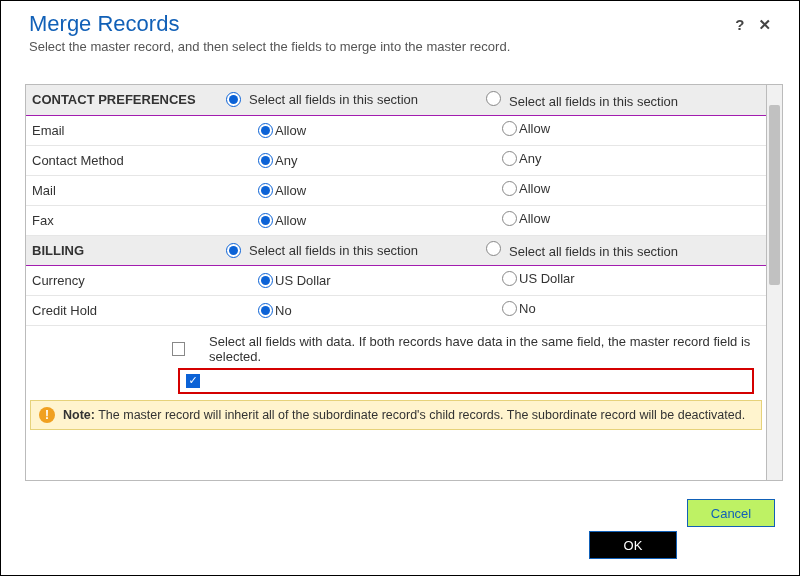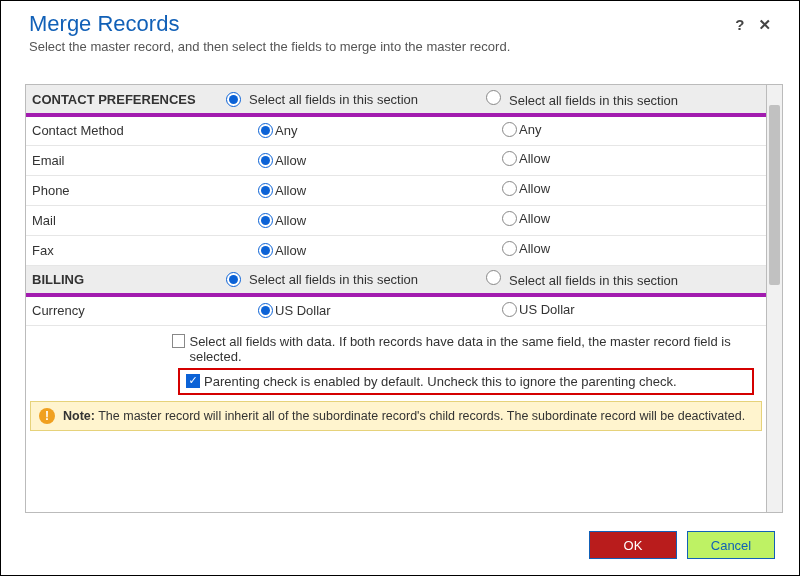--- a/index.html
+++ b/index.html
@@ -69,21 +69,21 @@
   }
   .scrollbar-thumb {
     position: absolute;
     left: 2px; right: 2px;
     top: 20px; height: 180px;
     background: #c1c1c1;
     border-radius: 2px;
   }
   table { width: 100%; border-collapse: collapse; }
   td { padding: 0; vertical-align: middle; height: 30px; }
-  .section-row td { background: #ededed; border-bottom:4px solid #a21caf;}
+  .section-row td { background: #ededed; border-bottom:1px solid #a21caf;}
   .section-label { font-weight: bold; padding-left: 6px; }
   .data-row td { border-bottom: 1px solid #e6e6e6; }
   .col-label { width: 200px; padding-left: 6px; }
   .col-a { width: 260px; }
   .col-b { }
   .radio {
     display: inline-flex;
     align-items: center;
     gap: 2px;
   }
@@ -111,21 +111,21 @@
     border: 1px solid #888;
     display: inline-flex;
     align-items: center;
     justify-content: center;
     background:#fff;
     font-size:11px;
     color:#fff;
   }
   .checkbox.checked { background:#0b62d6; border-color:#0b62d6;}
   .check-row {
-    display:flex; gap:4px;
+    display:flex; align-items:center; gap:24px;
     padding: 4px 6px;
   }
   .highlight-box {
     border:2px solid #d40000;
     margin: 0 12px;
   }
   .note-bar {
     background:#FFF4CE;
     border:1px solid #e6d27a;
     display:flex; align-items:center; gap:8px;
@@ -140,21 +140,21 @@
   }
   .footer {
     padding: 10px 24px 16px 24px;
     display:flex; justify-content:flex-end; gap:10px;
   }
   .btn {
     min-width:88px; height:28px;
     display:flex;align-items:center;justify-content:center;
     font-size:13px; cursor:pointer;
   }
-  .btn-primary { background:#b91c1c; color:#fff; border:1px solid #1160B7;}
+  .btn-primary { background:#000000; color:#fff; border:1px solid #1160B7;margin-top:32px;}
   .btn-secondary { background:#bef264; color:#1160B7; border:1px solid #1160B7;}
   .check-block { padding: 4px 0 0 140px; }
 </style>
 </head>
 <body>
 
 <div class="dialog">
 
   <div class="header">
     <div class="header-left">
@@ -178,56 +178,43 @@
                     <span class="radio-dot"></span>
                   </span>
     <span class="radio-label"></span>
   </span><span class="section-select-text">Select all fields in this section</span></td>
     <td class="col-b"><span class="radio">
     <span class="radio-circle "></span>
     <span class="radio-label"></span>
   </span><span class="section-select-text">Select all fields in this section</span></td>
   </tr>
             <tr class="data-row">
+      <td class="col-label">Email</td>
+      <td class="col-a" style="padding-left:32px"><span class="radio">
+    <span class="radio-circle selected">
+                    <span class="radio-dot"></span>
+                  </span>
+    <span class="radio-label">Allow</span>
+  </span></td>
+      <td class="col-b" style="padding-left:16px"><span class="radio">
+    <span class="radio-circle "></span>
+    <span class="radio-label">Allow</span>
+  </span></td>
+    </tr>
+            <tr class="data-row">
       <td class="col-label">Contact Method</td>
       <td class="col-a" style="padding-left:32px"><span class="radio">
     <span class="radio-circle selected">
                     <span class="radio-dot"></span>
                   </span>
     <span class="radio-label">Any</span>
   </span></td>
       <td class="col-b" style="padding-left:16px"><span class="radio">
     <span class="radio-circle "></span>
     <span class="radio-label">Any</span>
-  </span></td>
-    </tr>
-            <tr class="data-row">
-      <td class="col-label">Email</td>
-      <td class="col-a" style="padding-left:32px"><span class="radio">
-    <span class="radio-circle selected">
-                    <span class="radio-dot"></span>
-                  </span>
-    <span class="radio-label">Allow</span>
-  </span></td>
-      <td class="col-b" style="padding-left:16px"><span class="radio">
-    <span class="radio-circle "></span>
-    <span class="radio-label">Allow</span>
-  </span></td>
-    </tr>
-            <tr class="data-row">
-      <td class="col-label">Phone</td>
-      <td class="col-a" style="padding-left:32px"><span class="radio">
-    <span class="radio-circle selected">
-                    <span class="radio-dot"></span>
-                  </span>
-    <span class="radio-label">Allow</span>
-  </span></td>
-      <td class="col-b" style="padding-left:16px"><span class="radio">
-    <span class="radio-circle "></span>
-    <span class="radio-label">Allow</span>
   </span></td>
     </tr>
             <tr class="data-row">
       <td class="col-label">Mail</td>
       <td class="col-a" style="padding-left:32px"><span class="radio">
     <span class="radio-circle selected">
                     <span class="radio-dot"></span>
                   </span>
     <span class="radio-label">Allow</span>
   </span></td>
@@ -266,34 +253,46 @@
       <td class="col-label">Currency</td>
       <td class="col-a" style="padding-left:32px"><span class="radio">
     <span class="radio-circle selected">
                     <span class="radio-dot"></span>
                   </span>
     <span class="radio-label">US Dollar</span>
   </span></td>
       <td class="col-b" style="padding-left:16px"><span class="radio">
     <span class="radio-circle "></span>
     <span class="radio-label">US Dollar</span>
+  </span></td>
+    </tr>
+            <tr class="data-row">
+      <td class="col-label">Credit Hold</td>
+      <td class="col-a" style="padding-left:32px"><span class="radio">
+    <span class="radio-circle selected">
+                    <span class="radio-dot"></span>
+                  </span>
+    <span class="radio-label">No</span>
+  </span></td>
+      <td class="col-b" style="padding-left:16px"><span class="radio">
+    <span class="radio-circle "></span>
+    <span class="radio-label">No</span>
   </span></td>
     </tr>
           </tbody>
         </table>
 
       <div class="check-block">
         <div class="check-row">
           <span class="checkbox"></span>
           <span>Select all fields with data. If both records have data in the same field, the master record field is selected.</span>
         </div>
         <div class="highlight-box">
           <div class="check-row">
             <span class="checkbox checked">✓</span>
-            <span>Parenting check is enabled by default. Uncheck this to ignore the parenting check.</span>
           </div>
         </div>
       </div>
 
       <div class="note-bar">
         <span class="note-icon">!</span>
         <span>
           <b>Note:</b>
           <span>The master record will inherit all of the subordinate record's child records. The subordinate record will be deactivated.</span>
         </span>

